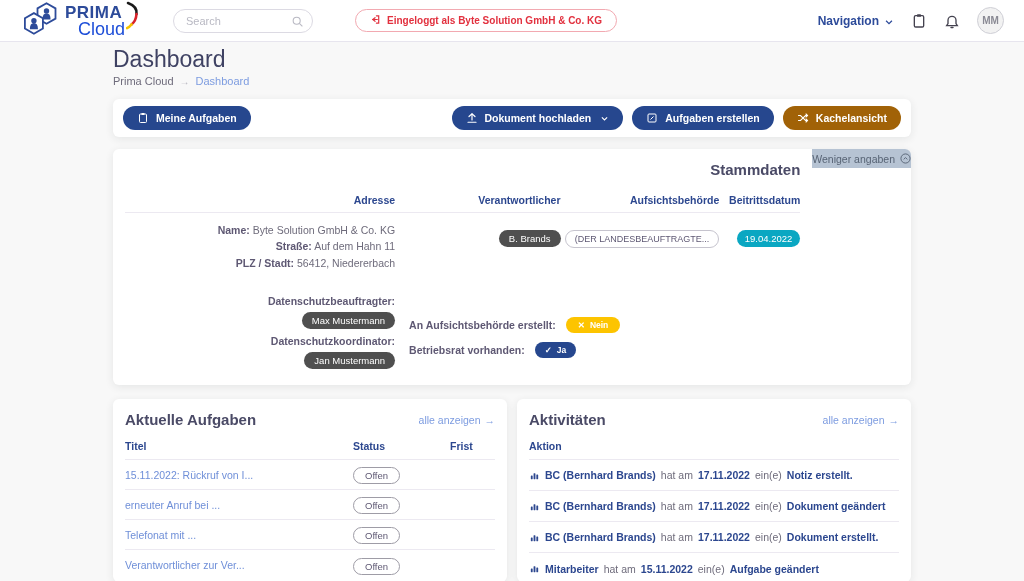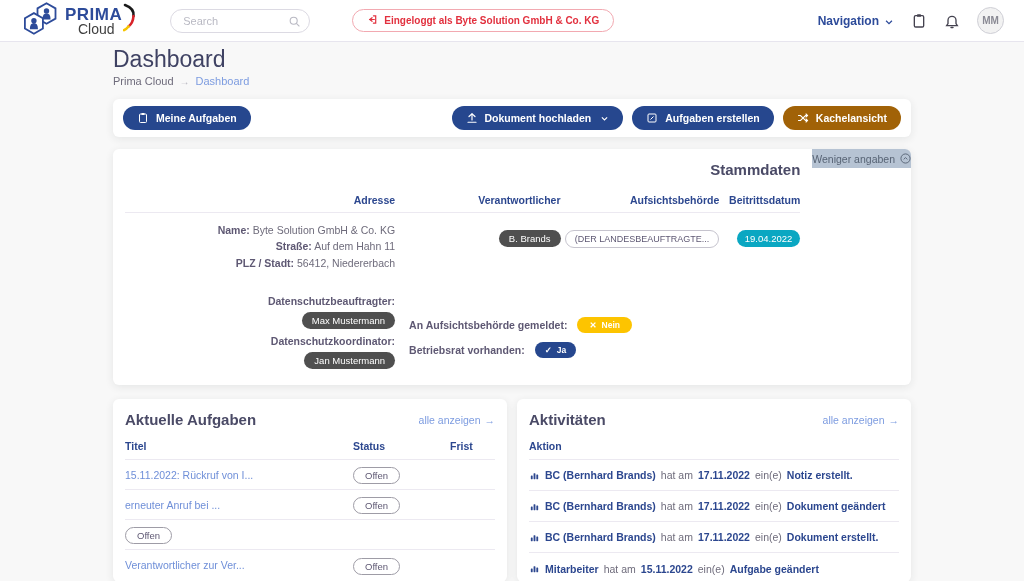--- a/index.html
+++ b/index.html
@@ -5,21 +5,21 @@
   * { margin:0; padding:0; box-sizing:border-box; }
   html,body { width:1024px; height:581px; overflow:hidden; }
   body { background:#f8f8f8; font-family:"Liberation Sans", sans-serif; color:#6e6b7b; }
 
   
   .navbar { height:42px; background:#fff; border-bottom:1px solid #e7e5ee;
             display:flex; align-items:center; padding:0 20px 0 22px; }
   .logo { display:flex; align-items:center; gap:3px; cursor:pointer; }
   .logo-text { position:relative; display:flex; flex-direction:column; line-height:1; padding-right:14px; }
   .logo-top { font-size:17px; font-weight:700; color:#2d4b9a; letter-spacing:.5px; }
-  .logo-bottom { font-size:14px; font-weight:400; color:#404040; margin:-1px 0 0 13px; }
+  .logo-bottom { font-size:18px; font-weight:400; color:#1d4ed8; margin:-1px 0 0 13px; }
   .flag-arc { position:absolute; right:0; top:-3px; }
 
   .search-wrap { position:relative; margin-left:34px; }
   .search-input { width:140px; height:24px; border:1px solid #dcdae3; border-radius:13px;
                   padding:0 28px 0 12px; font-size:11px; color:#6e6b7b; outline:none;
                   font-family:"Liberation Sans", sans-serif; background:#fff; }
   .search-input::placeholder { color:#b9b9c3; }
   .search-icon { position:absolute; right:9px; top:5px; width:13px; height:13px; color:#b9b9c3; }
 
   .login-pill { margin-left:42px; display:flex; align-items:center; gap:6px;
@@ -269,21 +269,21 @@
         <div class="col1">
           <div class="dsb-label">Datenschutzbeauftragter:</div>
           <span class="chip-dark">Max Mustermann</span>
           <div class="dsb-label dsb-gap">Datenschutzkoordinator:</div>
           <span class="chip-dark">Jan Mustermann</span>
           
           
         </div>
         <div class="mid-col">
           <div class="mid-row">
-            <span class="mid-label">An Aufsichtsbehörde gemeldet:</span>
+            <span class="mid-label">An Aufsichtsbehörde erstellt:</span>
             <span class="chip-yellow">
               <span>✕</span>
               <span>Nein</span>
             </span>
           </div>
           <div class="mid-row">
             <span class="mid-label">Betriebsrat vorhanden:</span>
             <span class="chip-navy">
               <span>✓</span>
               <span>Ja</span>
@@ -322,20 +322,21 @@
         <span class="t-title">15.11.2022: Rückruf von I...</span>
         <span class="t-status"><span class="status-pill">Offen</span></span>
         <span class="t-frist"></span>
       </div>
       <div class="t-row">
         <span class="t-title">erneuter Anruf bei ...</span>
         <span class="t-status"><span class="status-pill">Offen</span></span>
         <span class="t-frist"></span>
       </div>
       <div class="t-row">
+        <span class="t-title">Telefonat mit ...</span>
         <span class="t-status"><span class="status-pill">Offen</span></span>
         <span class="t-frist"></span>
       </div>
       <div class="t-row">
         <span class="t-title">Verantwortlicher zur Ver...</span>
         <span class="t-status"><span class="status-pill">Offen</span></span>
         <span class="t-frist"></span>
       </div>
     </div>
 

